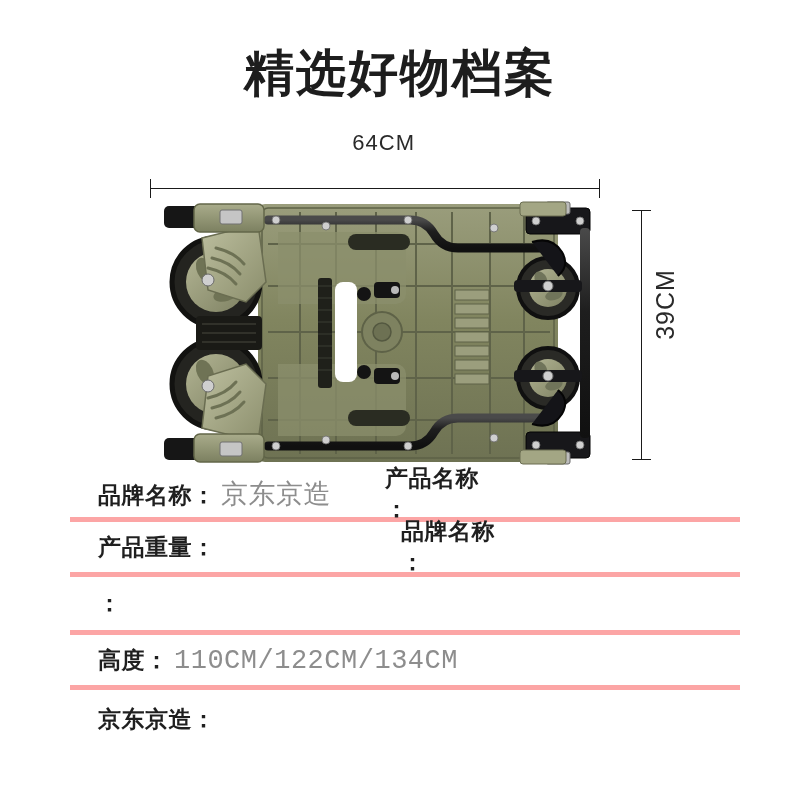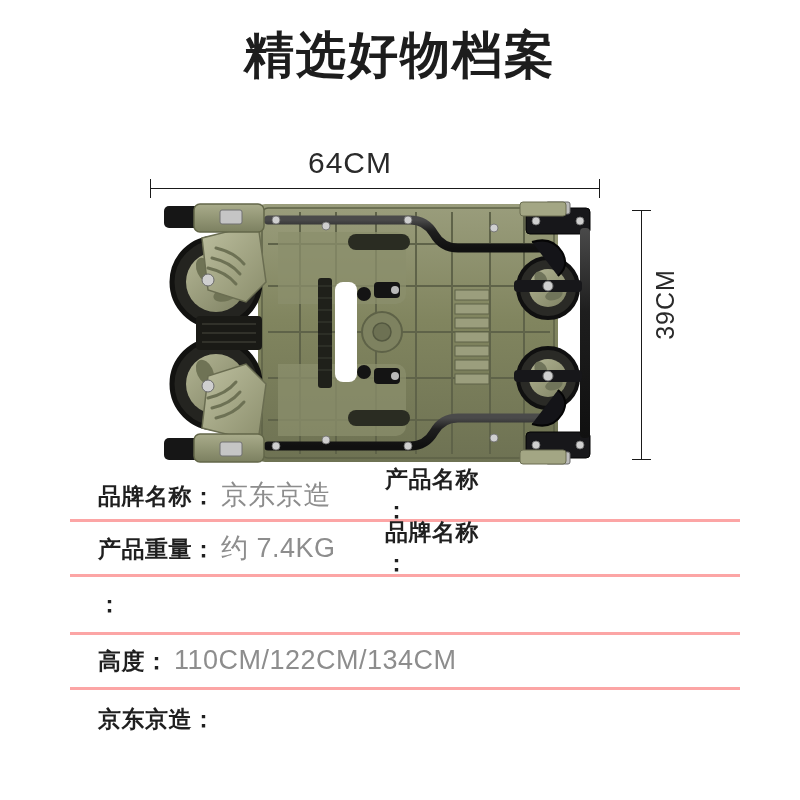--- a/index.html
+++ b/index.html
@@ -13,38 +13,38 @@
     position: relative;
     overflow: hidden;
     font-family: "Liberation Sans", "DejaVu Sans", sans-serif;
     color: #222222;
   }
 
   
   .page-title {
     position: absolute;
     left: 0;
-    top: 28px;
+    top: 46px;
     width: 800px;
     text-align: center;
     font-size: 50px;
     font-weight: bold;
     letter-spacing: 2px;
     color: #1d1d1d;
     line-height: 1.1;
   }
 
   
   .dim-top-label {
     position: absolute;
     left: 285px;
-    top: 146px;
+    top: 130px;
     width: 130px;
-    text-align: center;
-    font-size: 30px;
+    text-align: right;
+    font-size: 22px;
     color: #2a2a2a;
     letter-spacing: 1px;
   }
   .dim-top-line {
     position: absolute;
     left: 150px;
     top: 188px;
     width: 450px;
     height: 1px;
     background: #1a1a1a;
@@ -108,27 +108,27 @@
   .spec-table {
     position: absolute;
     left: 70px;
     top: 470px;
     width: 670px;
   }
   .spec-row {
     position: relative;
     display: flex;
     align-items: center;
-    border-bottom: 3px solid #fca5a5;
+    border-bottom: 5px solid #fca5a5;
     box-sizing: border-box;
   }
   .spec-row.h1 { height: 52px; }
-  .spec-row.h2 { height: 55px; }
+  .spec-row.h2 { height: 55px; gap: 16px; }
   .spec-row.h3 { height: 58px; }
-  .spec-row.h4 { height: 55px; }
+  .spec-row.h4 { height: 55px; font-family: Liberation Mono, monospace; }
   .spec-row.h5 { height: 58px; border-bottom: none; }
 
   .spec-cell {
     display: flex;
     align-items: baseline;
     white-space: nowrap;
   }
   .spec-cell.col1 { width: 315px; padding-left: 28px; box-sizing: border-box; }
   .spec-cell.col2 { padding-left: 0; flex-direction: column; }
   .spec-cell.full { padding-left: 28px; }
@@ -358,21 +358,20 @@
     <div class="spec-cell col2">
       <span class="spec-label">产品名称</span>
       <span class="spec-colon">：</span>
     </div>
   </div>
 
   <div class="spec-row h2">
     <div class="spec-cell col1">
       <span class="spec-label">产品重量</span>
       <span class="spec-colon">：</span>
-      <span class="spec-value">约 7.4KG</span>
     </div>
     <div class="spec-cell col2">
       <span class="spec-label">品牌名称</span>
       <span class="spec-colon">：</span>
     </div>
   </div>
 
   <div class="spec-row h3">
     <div class="spec-cell full">
       <span class="spec-colon">：</span>

